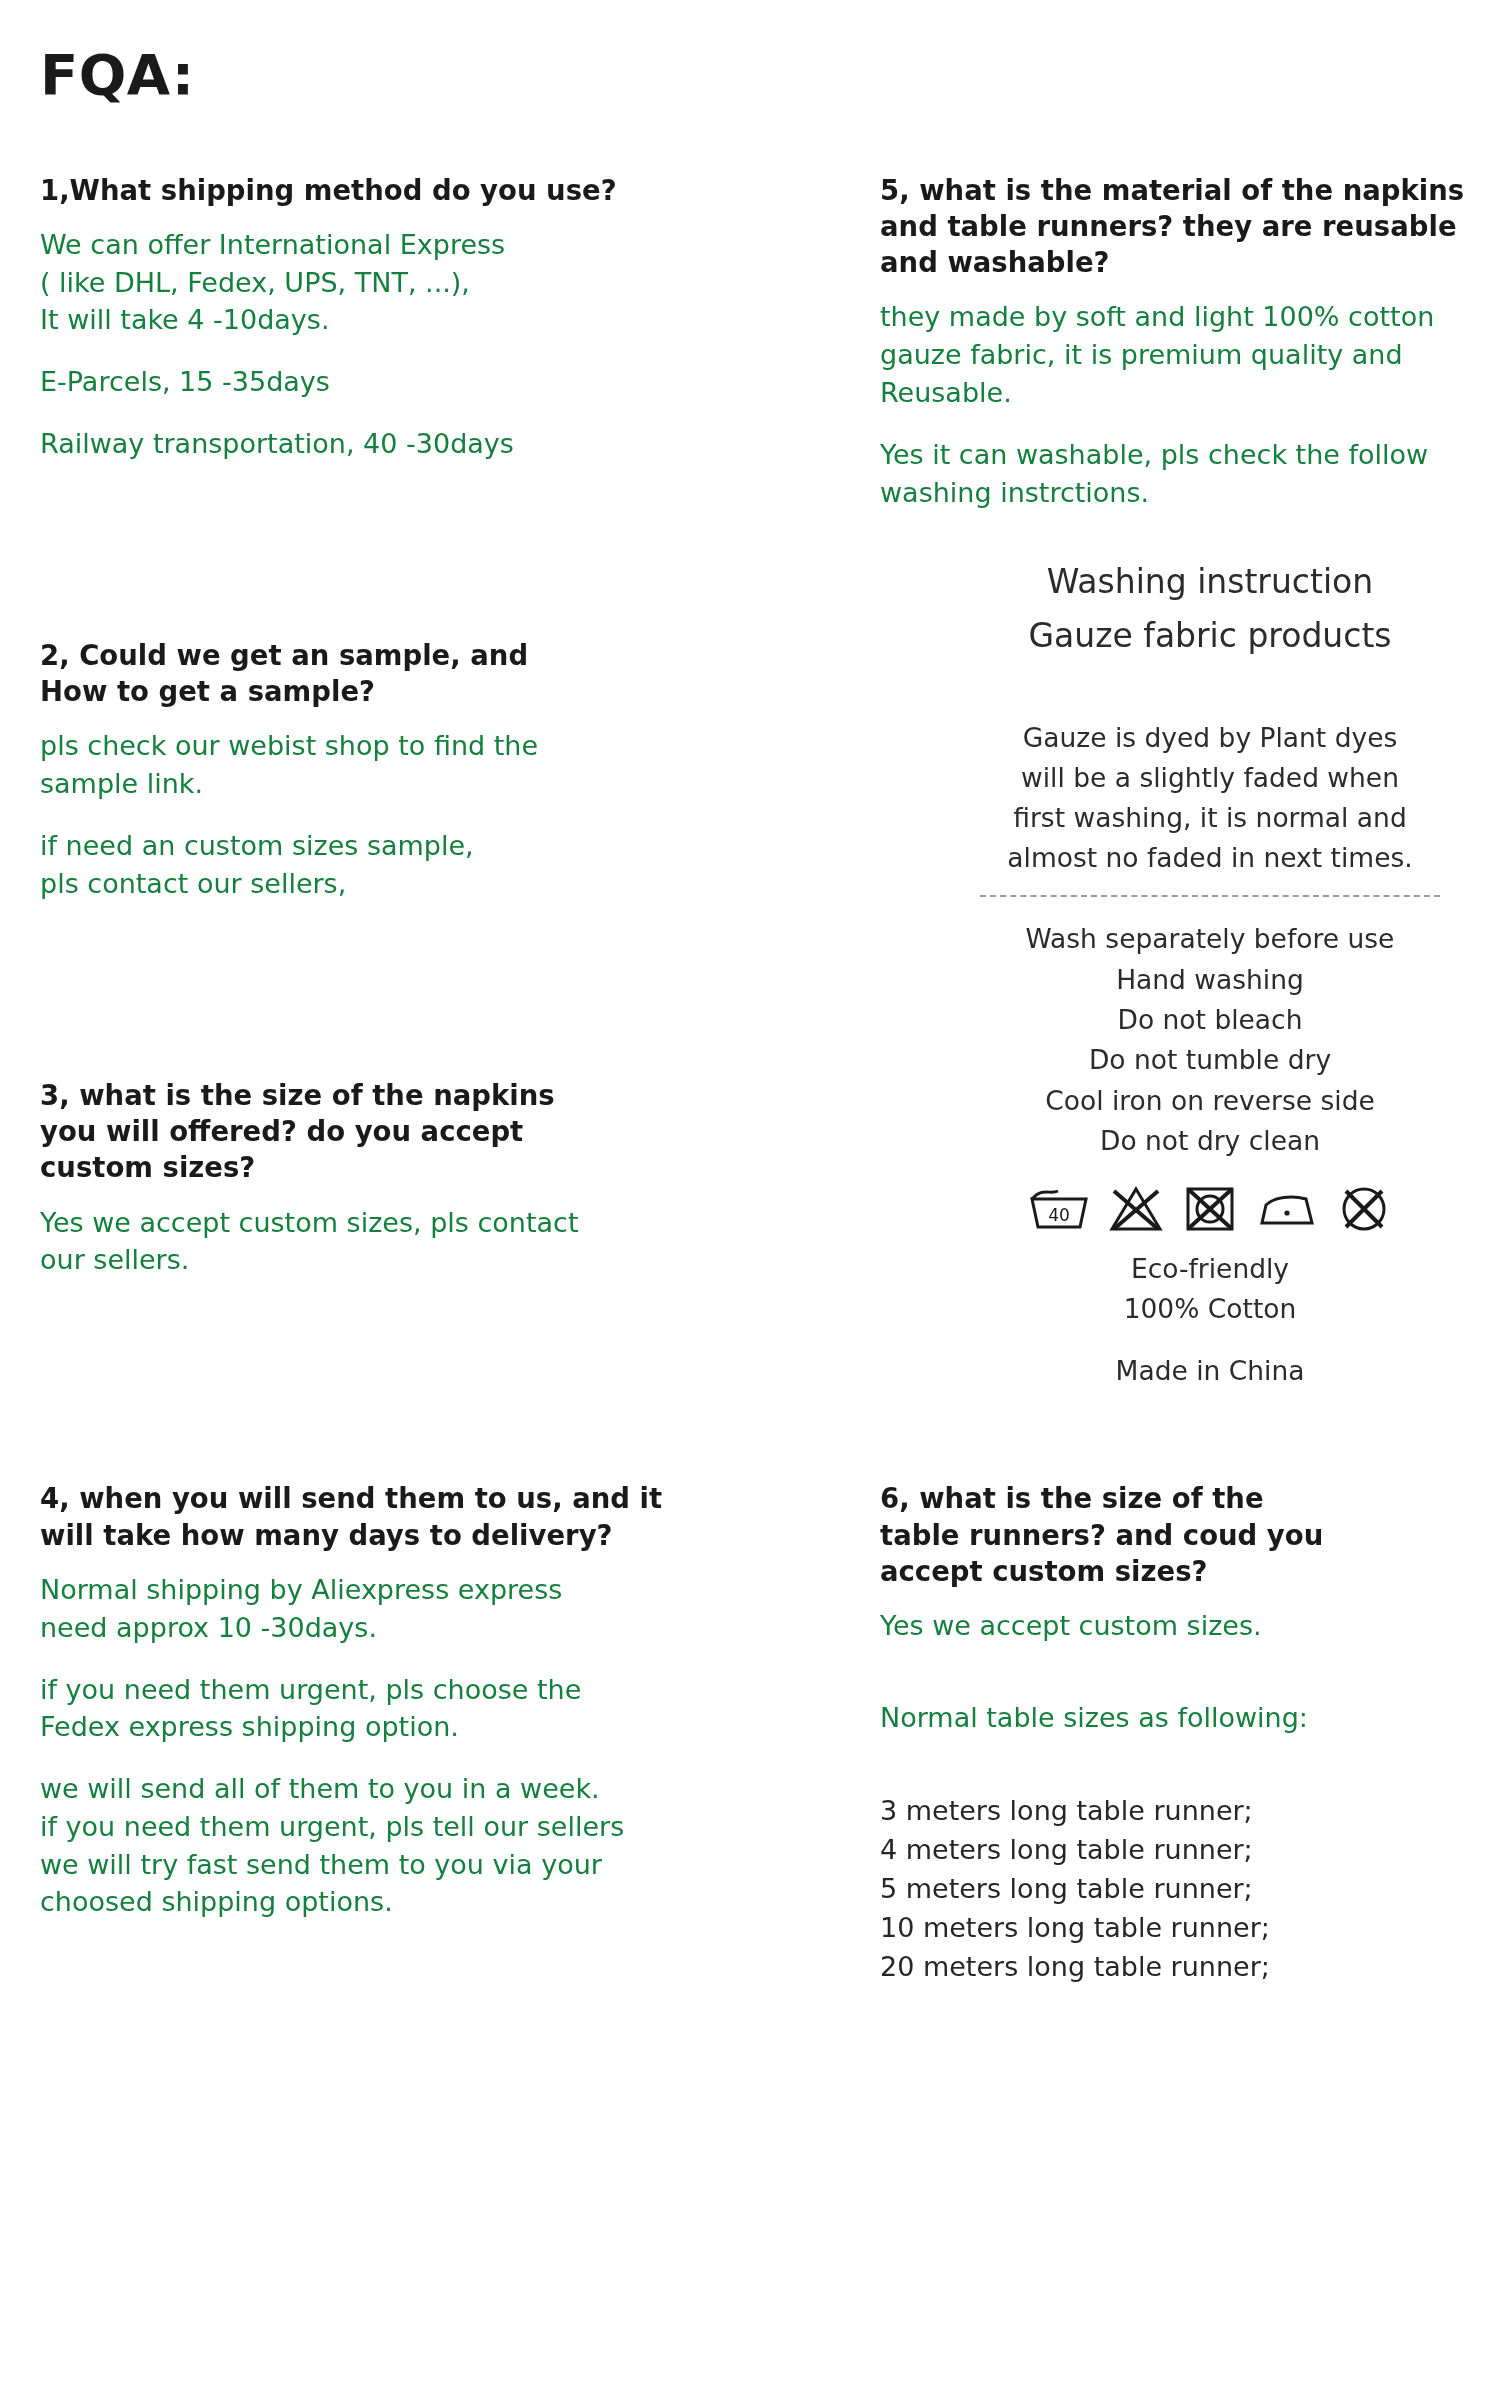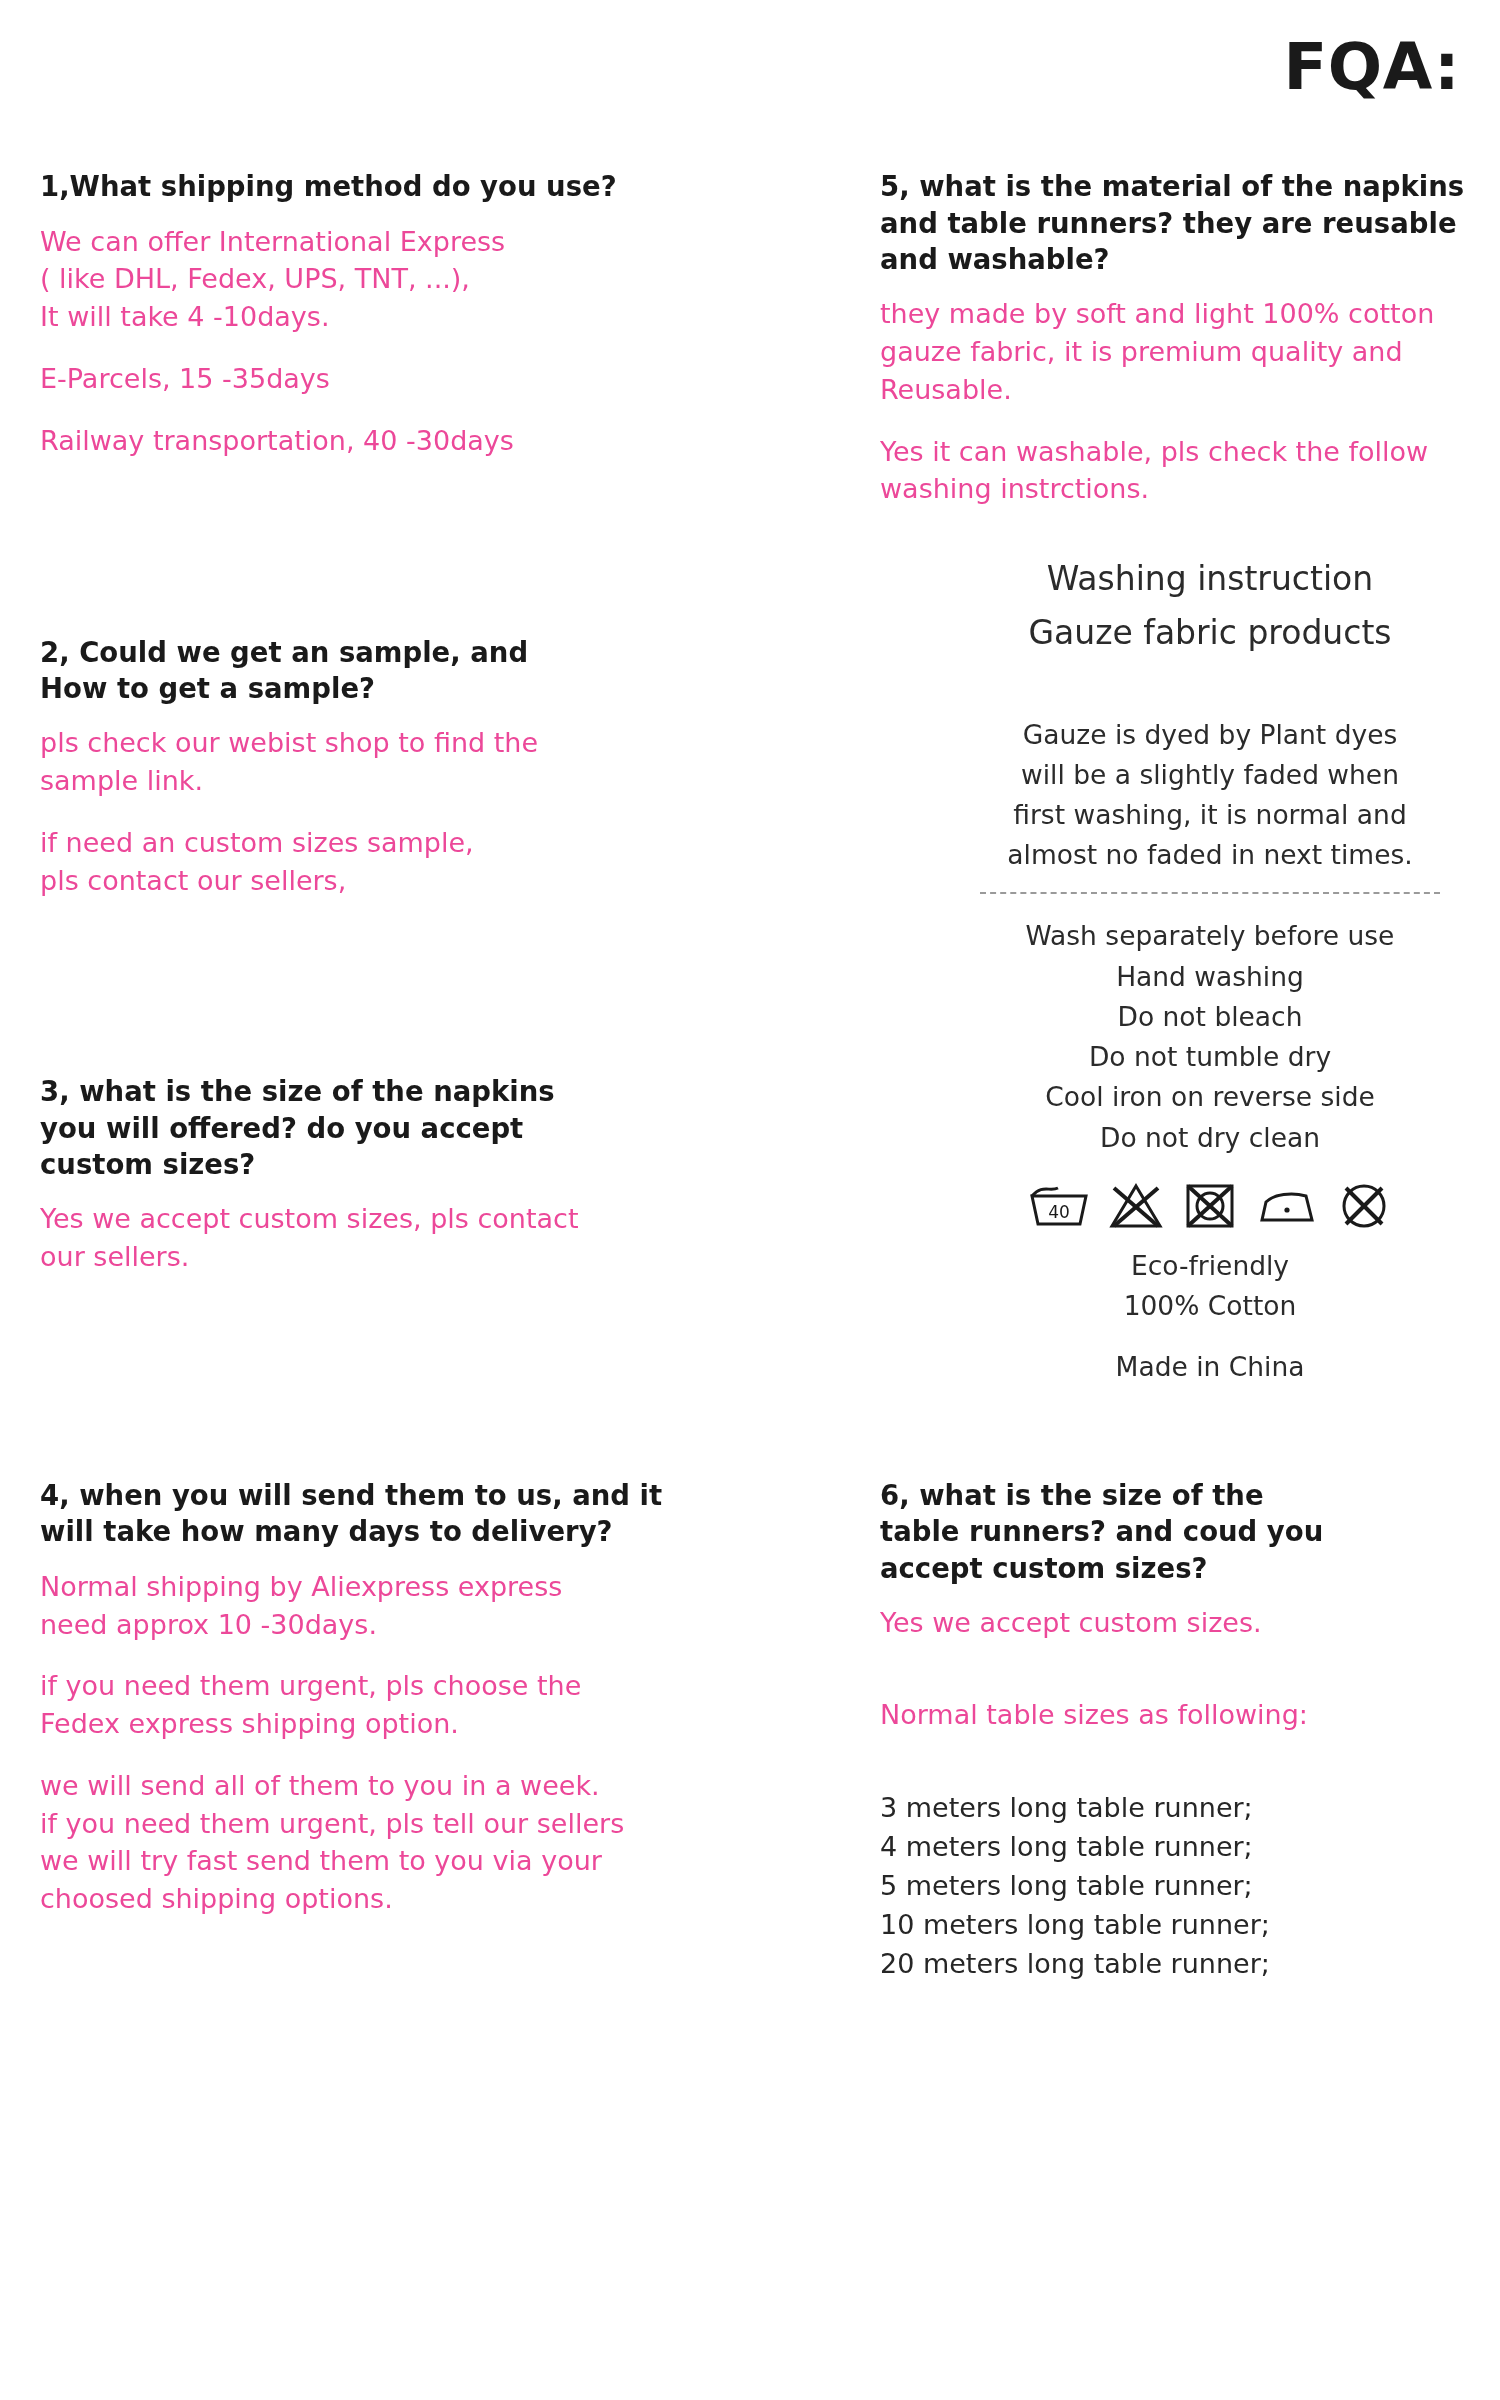--- a/index.html
+++ b/index.html
@@ -16,26 +16,25 @@
     overflow: hidden;
   }
   .page {
     position: relative;
     width: 1500px;
     height: 2400px;
     box-sizing: border-box;
     padding: 28px 40px 0 40px;
   }
   .title {
-    font-size: 64px;
+    font-size: 56px;
     font-weight: bold;
     letter-spacing: 0.5px;
-    margin: 4px 0 0 0;
+    margin: 16px 0 0 0;
     line-height: 1.1;
-    text-align: right;
   }
   .columns {
     display: flex;
     flex-direction: row;
     margin-top: 66px;
   }
   .col-left {
     width: 800px;
     flex: 0 0 800px;
   }
@@ -48,21 +47,21 @@
     font-size: 27.5px;
     font-weight: bold;
     line-height: 1.32;
     margin: 0 0 18px 0;
   }
   .a {
     font-size: 27px;
     font-weight: normal;
     line-height: 1.4;
     margin: 0 0 24px 0;
-    color: #ec4899;
+    color: #15803d;
   }
   .block {
     margin-bottom: 0;
   }
   .spacer-150 { height: 150px; }
   .spacer-30  { height: 30px; }
 
   
   .wash {
     margin-top: 46px;

